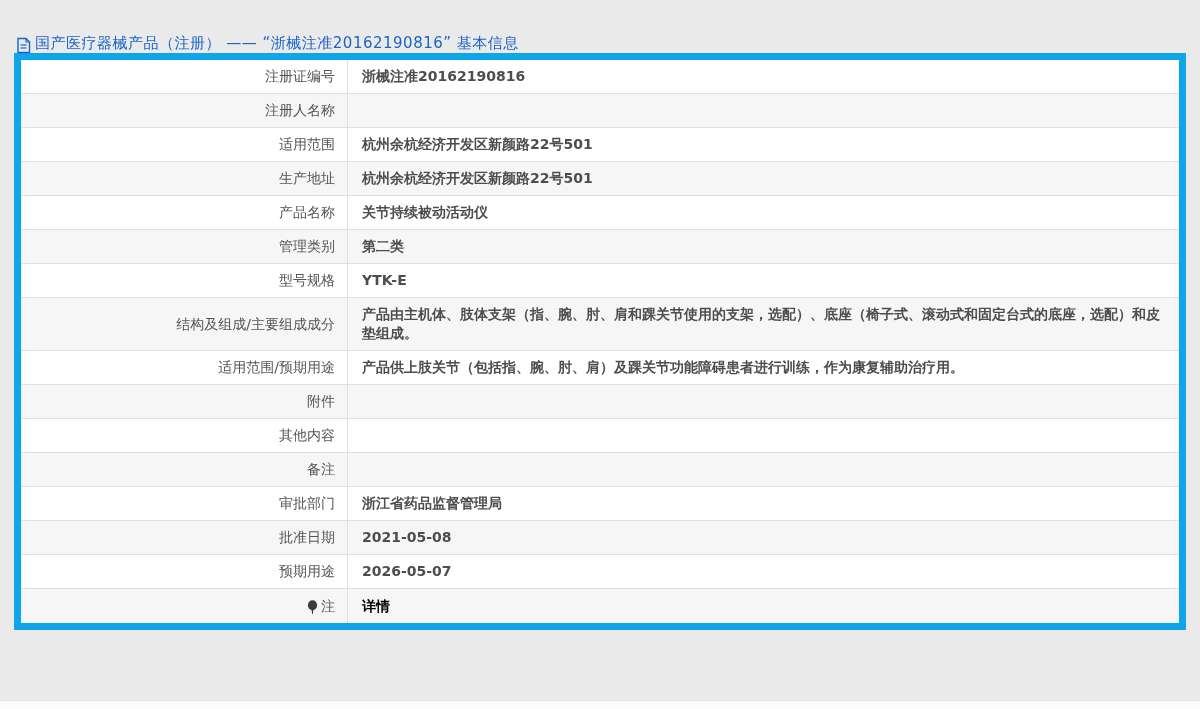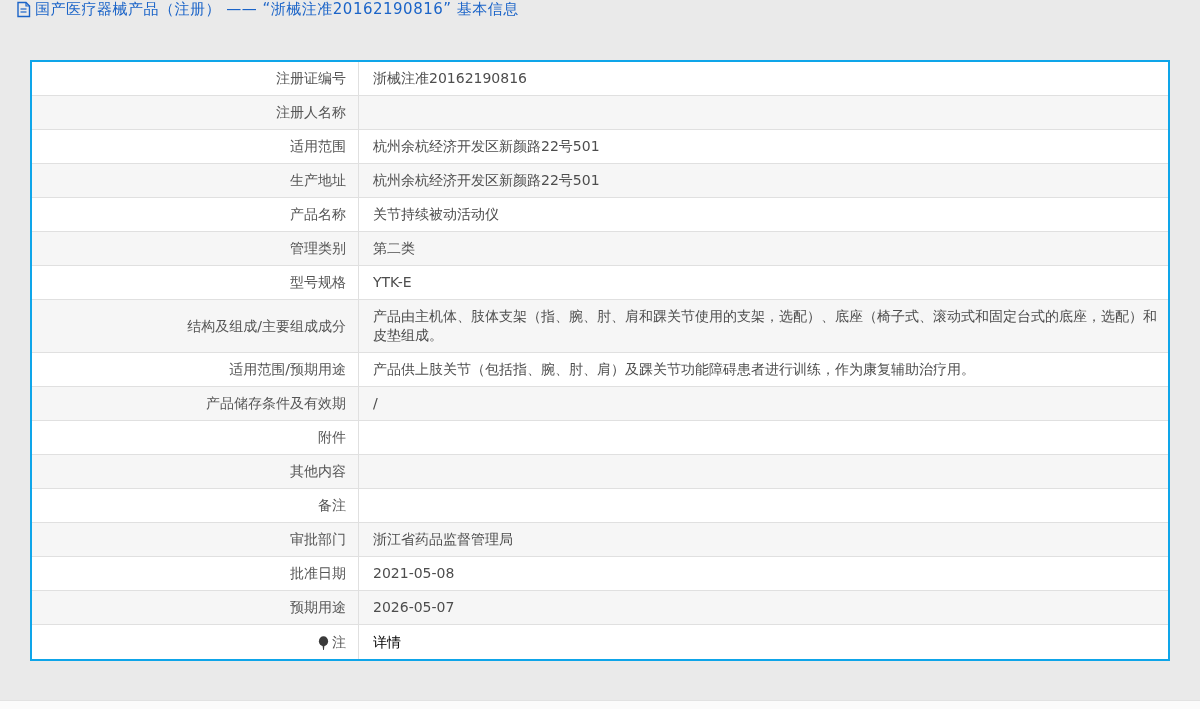--- a/index.html
+++ b/index.html
@@ -5,40 +5,40 @@
   * { margin:0; padding:0; box-sizing:border-box; }
   html,body { width:1200px; height:709px; overflow:hidden; }
   body {
     background:#eaeaea;
     font-family:"DejaVu Sans", sans-serif;
     font-size:14px;
     color:#555;
     position:relative;
   }
   .header {
-    height:60px;
+    height:53px;
     display:flex;
-    align-items:flex-start;
+    align-items:flex-end;
     padding:0 16px;
   }
   .header .doc-icon {
     display:inline-flex;
     margin-right:4px;
     position:relative;
     top:1px;
   }
   .header .title {
     color:#1b64c8;
     font-size:15px;
     letter-spacing:0.5px;
   }
   .info-table {
-    margin:0 30px;
+    margin:0 14px;
     background:#ffffff;
-    border:2px solid #0ea5e9;
+    border:7px solid #0ea5e9;
   }
   .row {
     display:flex;
     min-height:34px;
     border-bottom:1px solid #e0e0e0;
     background:#ffffff;
   }
   .row:nth-child(even) { background:#f6f6f6; }
   .row:last-child { border-bottom:none; }
   .cell { display:flex; align-items:center; line-height:19px; }
@@ -47,20 +47,21 @@
     justify-content:flex-end;
     text-align:right;
     padding:7px 12px 7px 10px;
     border-right:1px solid #e0e0e0;
     color:#555;
   }
   .cell.value {
     flex:1;
     padding:7px 10px 7px 14px;
     color:#4d4d4d;
+    font-weight:bold;
   }
   .note-icon { display:inline-flex; margin-right:3px; position:relative; top:1px; }
   a.link {
     color:#000000;
     text-decoration:none;
     cursor:pointer;
   }
   .footer-strip {
     position:absolute;
     left:0; bottom:0;
@@ -123,24 +124,20 @@
   <div class="row">
     <div class="cell label">结构及组成/主要组成成分</div>
     <div class="cell value">产品由主机体、肢体支架（指、腕、肘、肩和踝关节使用的支架，选配）、底座（椅子式、滚动式和固定台式的底座，选配）和皮垫组成。</div>
   </div>
 
   <div class="row">
     <div class="cell label">适用范围/预期用途</div>
     <div class="cell value">产品供上肢关节（包括指、腕、肘、肩）及踝关节功能障碍患者进行训练，作为康复辅助治疗用。</div>
   </div>
 
-  <div class="row">
-    <div class="cell label">产品储存条件及有效期</div>
-    <div class="cell value">/</div>
-  </div>
 
   <div class="row">
     <div class="cell label">附件</div>
     <div class="cell value"></div>
   </div>
 
   <div class="row">
     <div class="cell label">其他内容</div>
     <div class="cell value"></div>
   </div>

